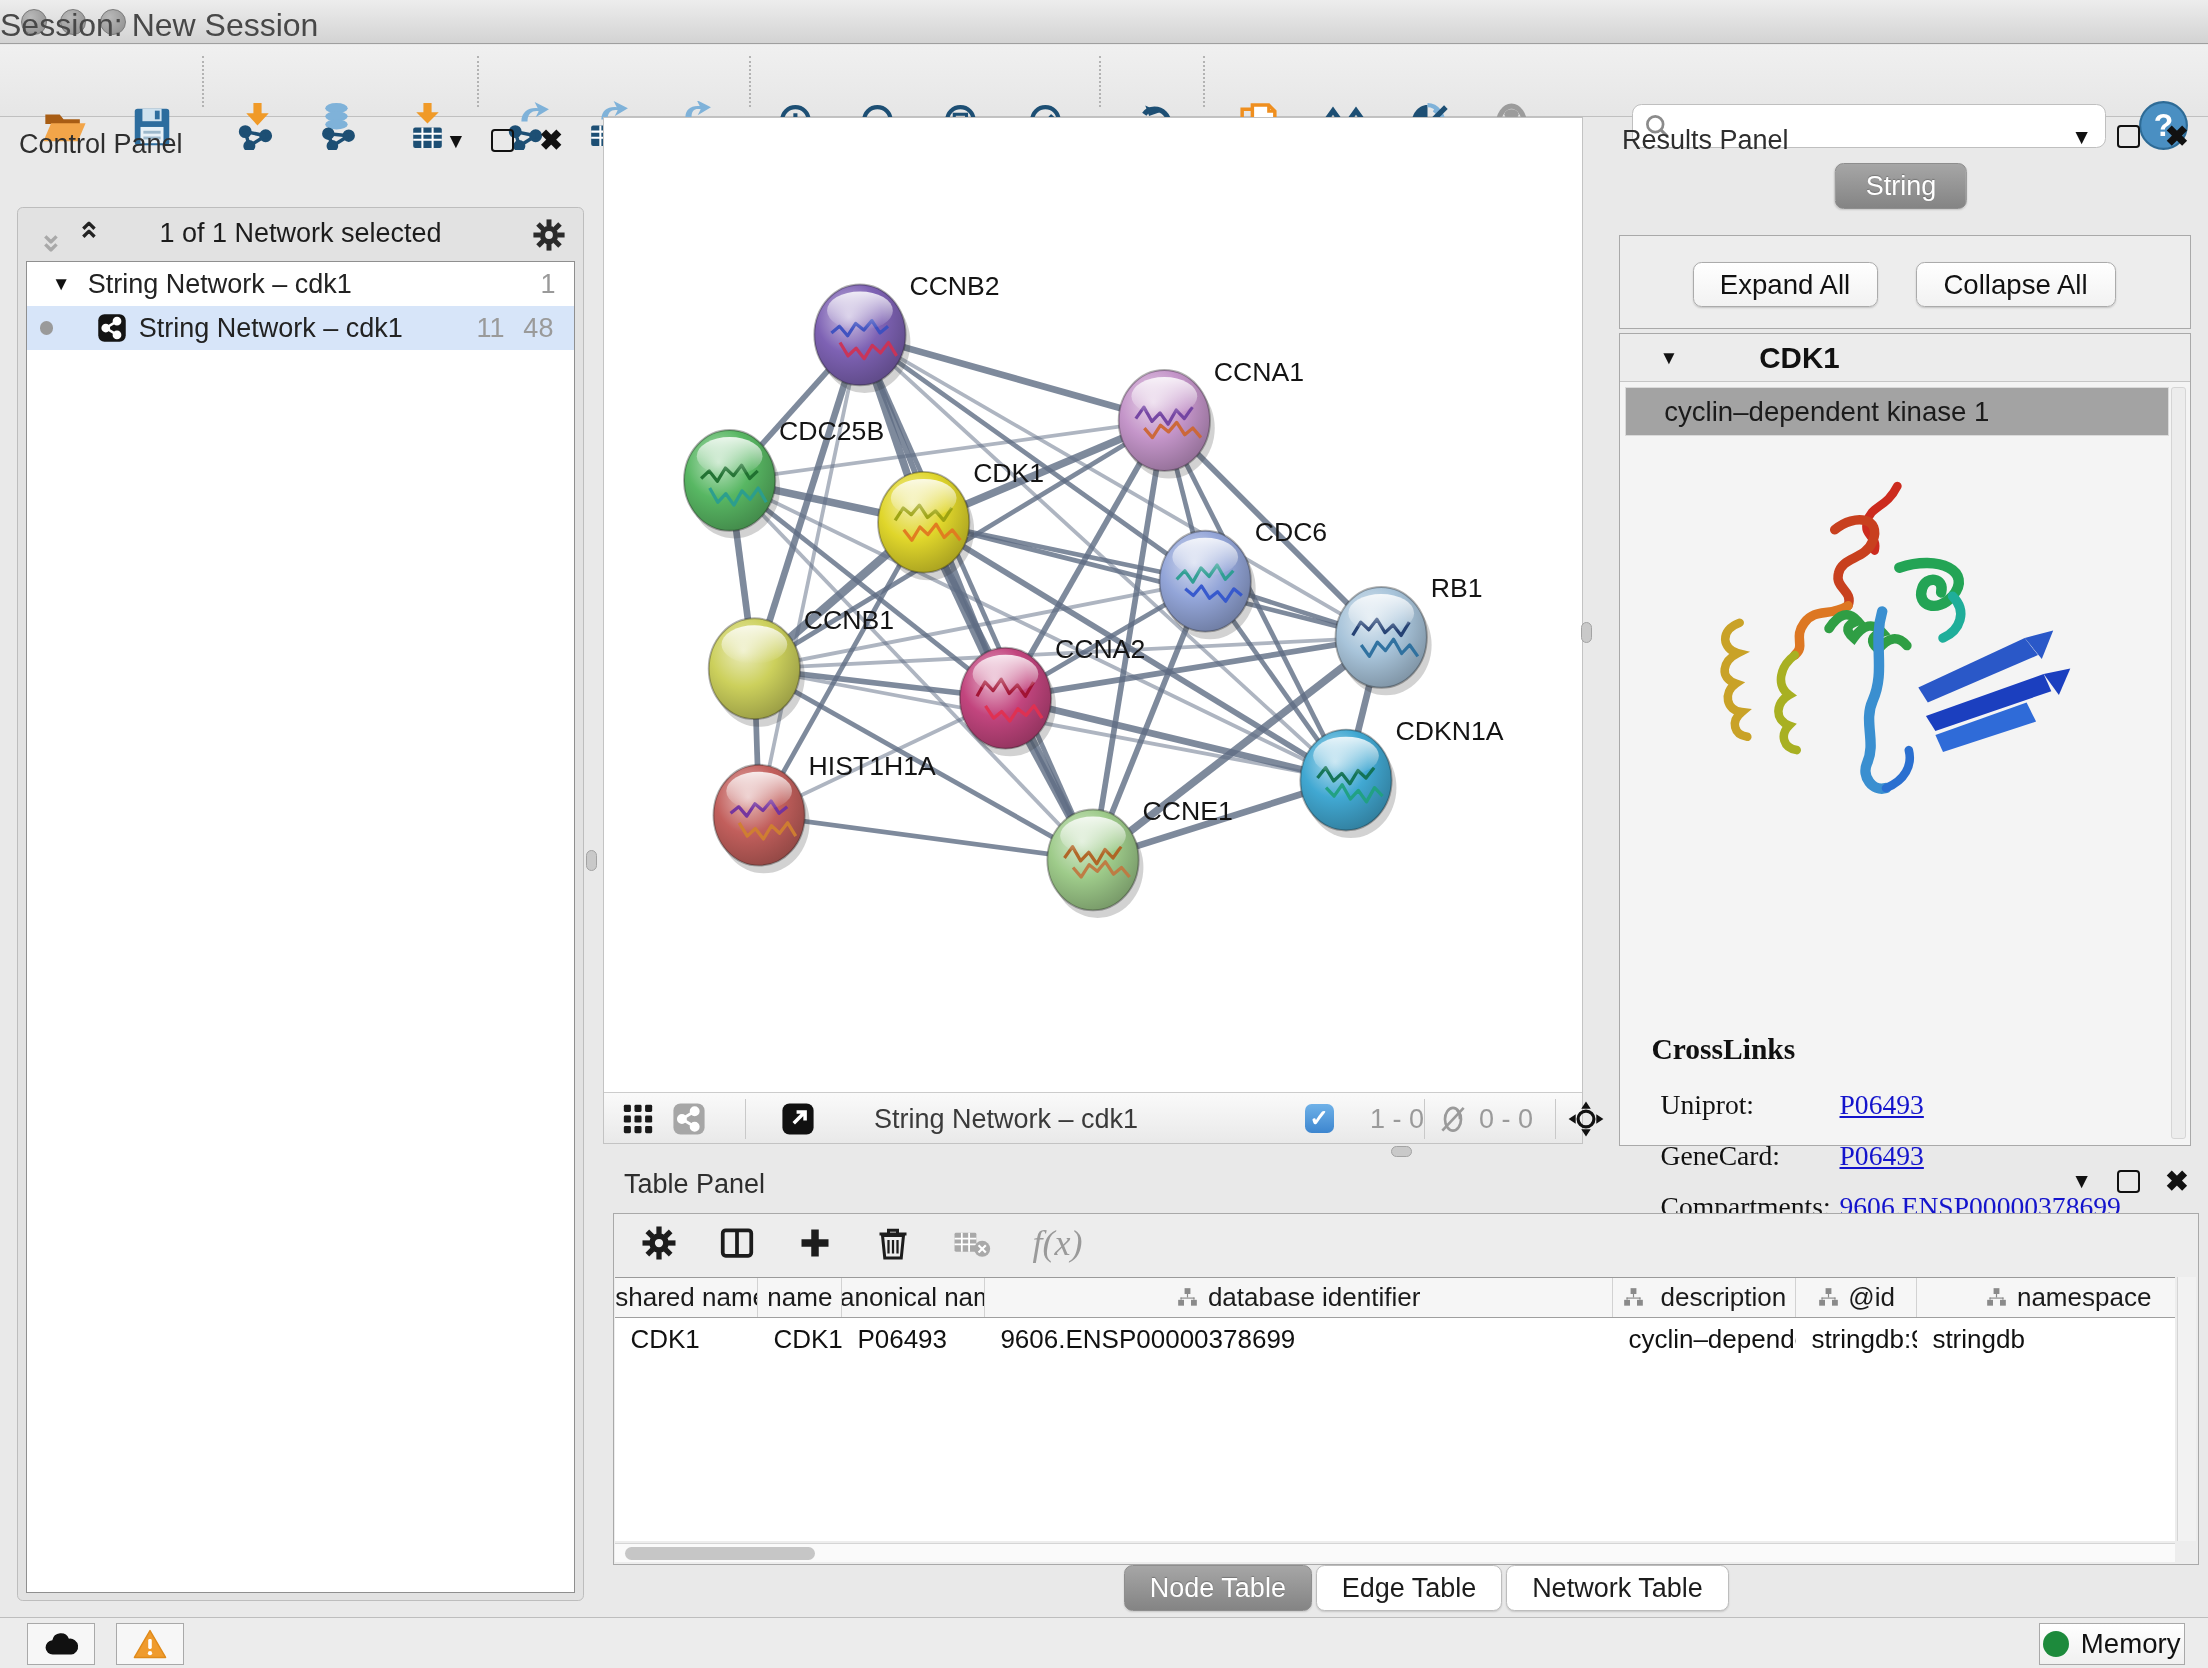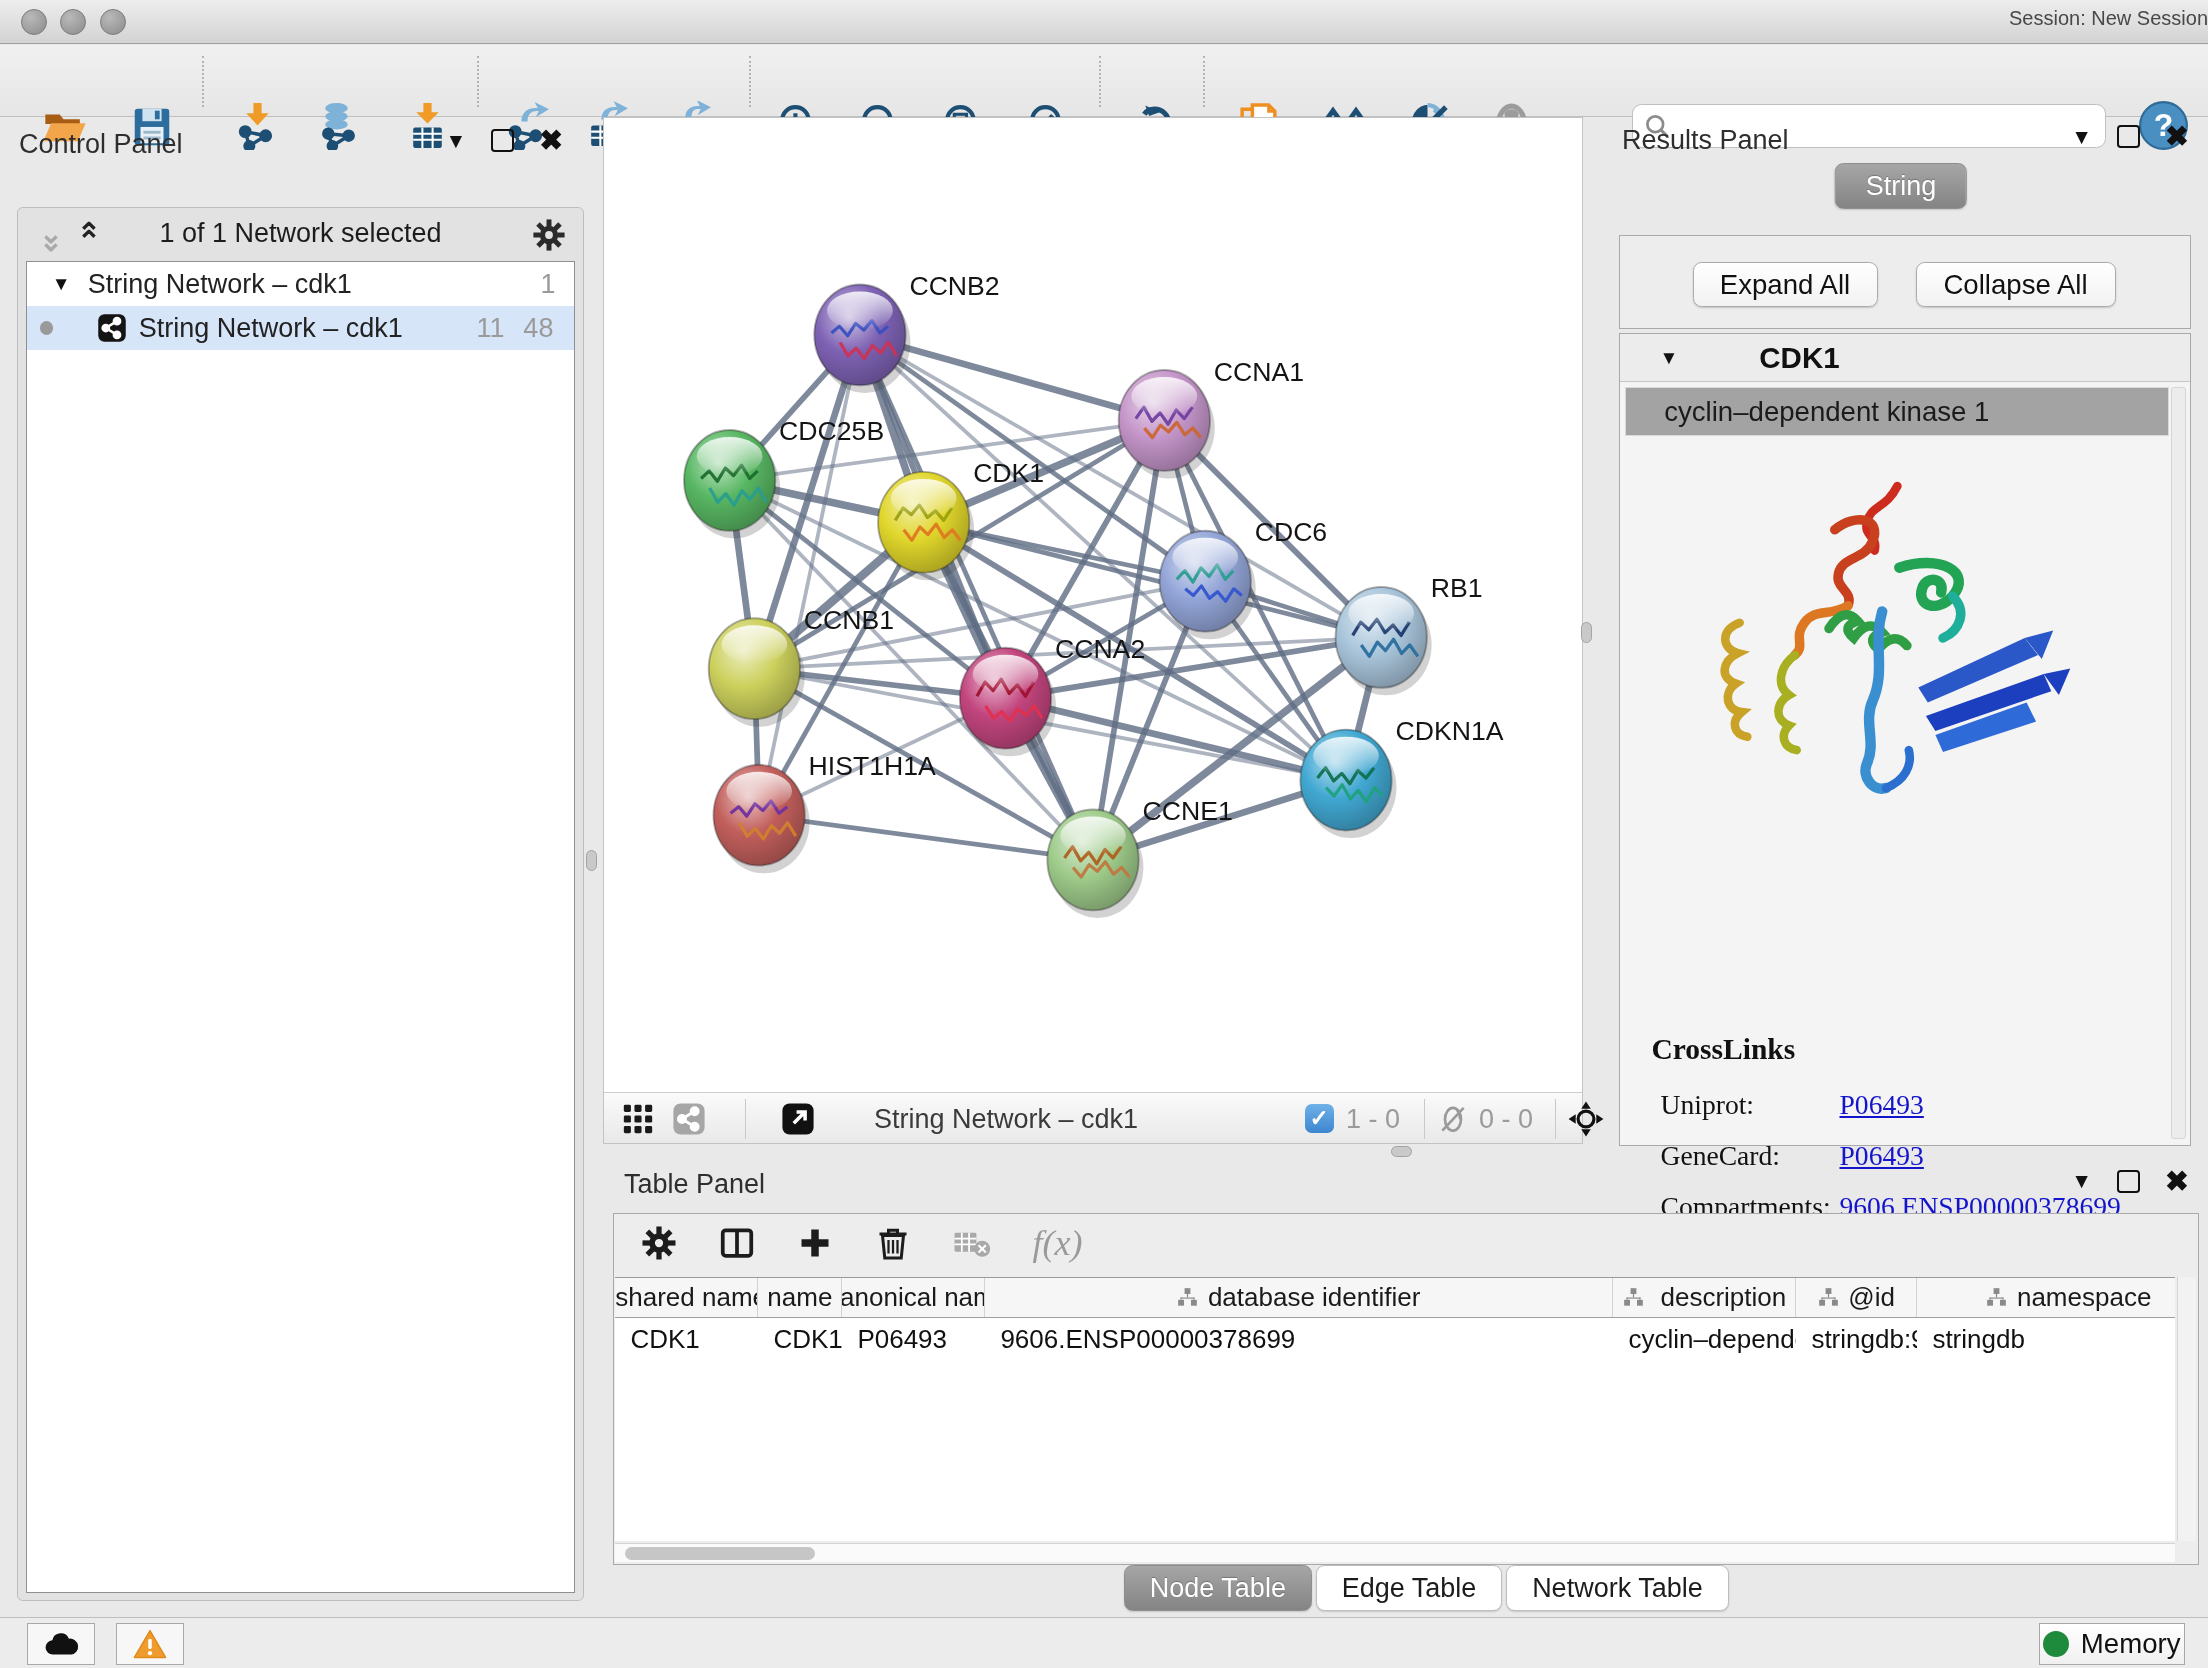--- a/index.html
+++ b/index.html
@@ -10,22 +10,22 @@
     -webkit-font-smoothing:antialiased;
   }
   
   .titlebar {
     position:absolute; left:0; top:0; width:2208px; height:44px;
     background:linear-gradient(#ededed,#d3d3d3); border-bottom:1px solid #9f9f9f;
   }
   .traffic { position:absolute; left:21px; top:8.6px; display:flex; gap:13.3px; }
   .tl { width:26px; height:26px; border-radius:50%;
         background:radial-gradient(circle at 35% 30%, #b9b9b9, #8b8b8b); border:1px solid #7a7a7a; }
-  .win-title { position:absolute; left:0; right:0; top:6.7px; text-align:right;
-        font-size:20px; color:#484848; }
+  .win-title { position:absolute; left:0; right:0; top:6.7px; text-align:left;
+        font-size:32px; color:#484848; }
   
   .toolbar {
     position:absolute; left:0; top:45px; width:2208px; height:72px;
     background:linear-gradient(#f0f0f0,#e6e6e6); border-bottom:1px solid #c0c0c0;
   }
   .tbtn { position:absolute; top:49px; width:67px; height:63px; display:flex;
           align-items:center; justify-content:center; border-radius:5.7px; cursor:default; }
   .tsep { position:absolute; top:11.4px; height:51px; border-left:2.9px dotted #b3b3b3; width:0; }
   .searchbox { position:absolute; left:1632px; top:59px; width:474px; height:44px;
       background:#fff; border:1px solid #bfbfbf; border-radius:9.5px;
@@ -594,21 +594,21 @@
             <path d="M14 24l18-11M14 24l18 11" fill="none"></path>
           </g>
         </svg>
       <div class="nv-sep" style="left:141px"></div>
       <svg style="position:absolute;left:177px;top:8.6px" width="34" height="34" viewBox="0 0 48 48">
           <rect x="2" y="2" width="44" height="44" rx="10" fill="#111"></rect>
           <path d="M18 30L32 16M22 14h12v12" fill="none" stroke="#fff" stroke-width="5"></path>
         </svg>
       <div class="nv-title">String Network – cdk1</div>
       <div class="checkbox">✓</div>
-      <div class="nv-badge" style="left:742px">1 - 0</div>
+      <div class="nv-badge" style="left:766px">1 - 0</div>
       <div class="nv-sep" style="left:820px"></div>
       <svg style="position:absolute;left:833px;top:12.4px" width="32" height="28.5" viewBox="0 0 48 42">
           <ellipse cx="24" cy="21" rx="12" ry="17" fill="none" stroke="#9a9a9a" stroke-width="4"></ellipse>
           <path d="M8 38L40 4" stroke="#9a9a9a" stroke-width="4"></path>
           <path d="M29 7c4 3 5 8 5 14" fill="none" stroke="#9a9a9a" stroke-width="3"></path>
         </svg>
       <div class="nv-badge" style="left:875px">0 - 0</div>
       <div class="nv-sep" style="left:951px"></div>
       <svg style="position:absolute;left:963px;top:6.7px" width="38" height="38" viewBox="0 0 48 48">
           <circle cx="24" cy="24" r="10" fill="none" stroke="#111" stroke-width="4"></circle>

